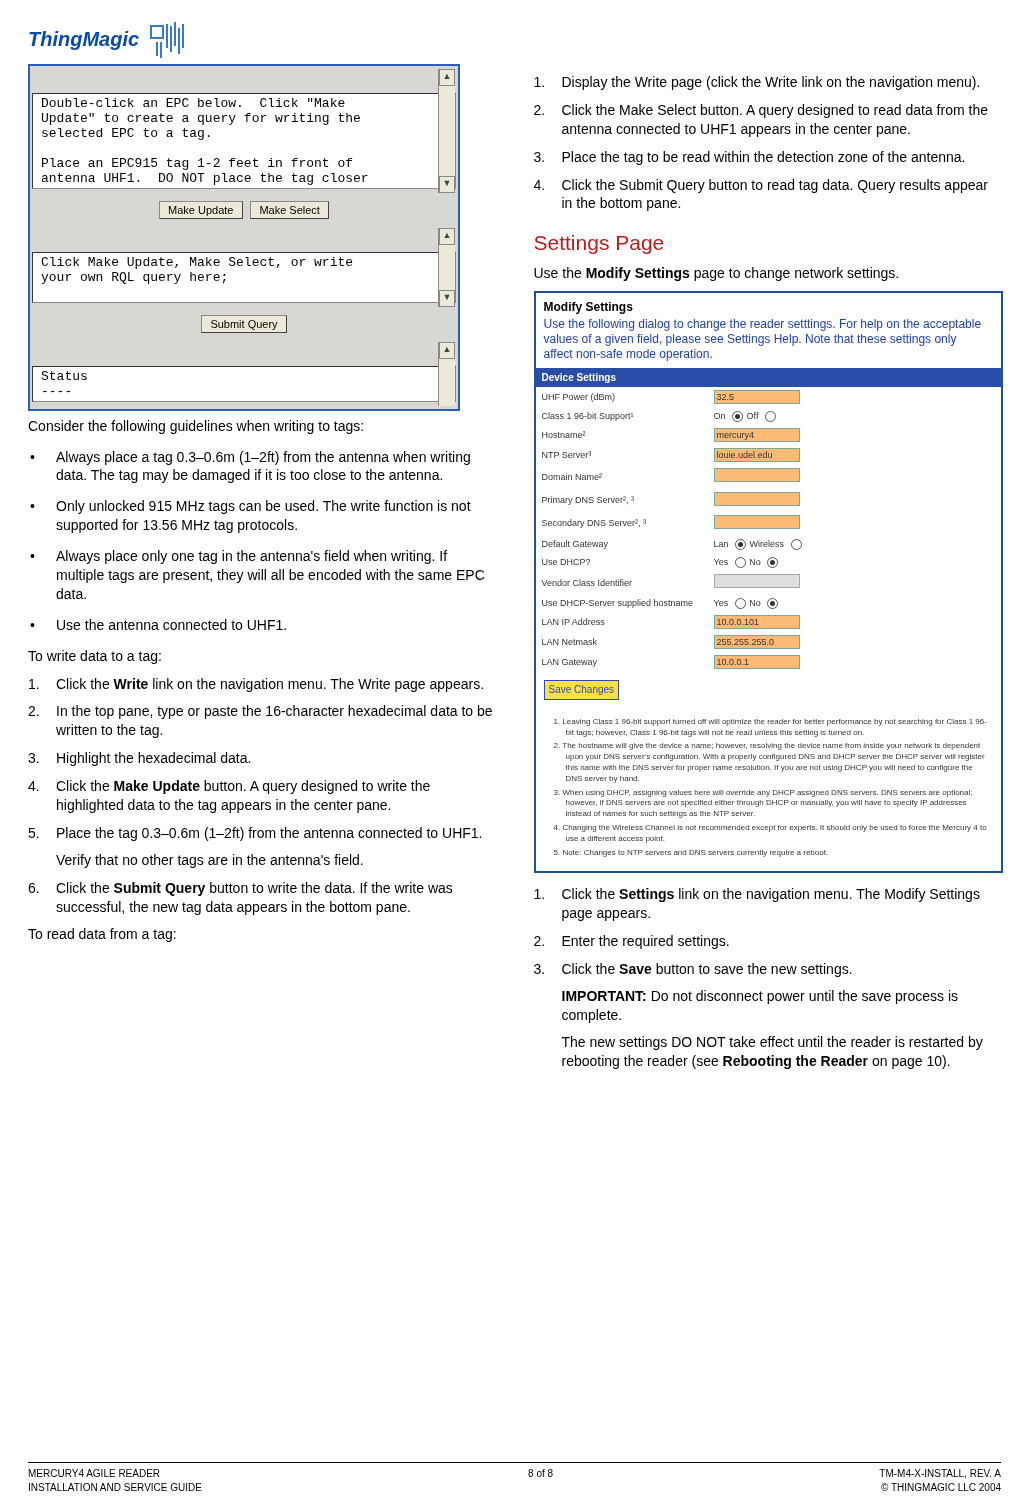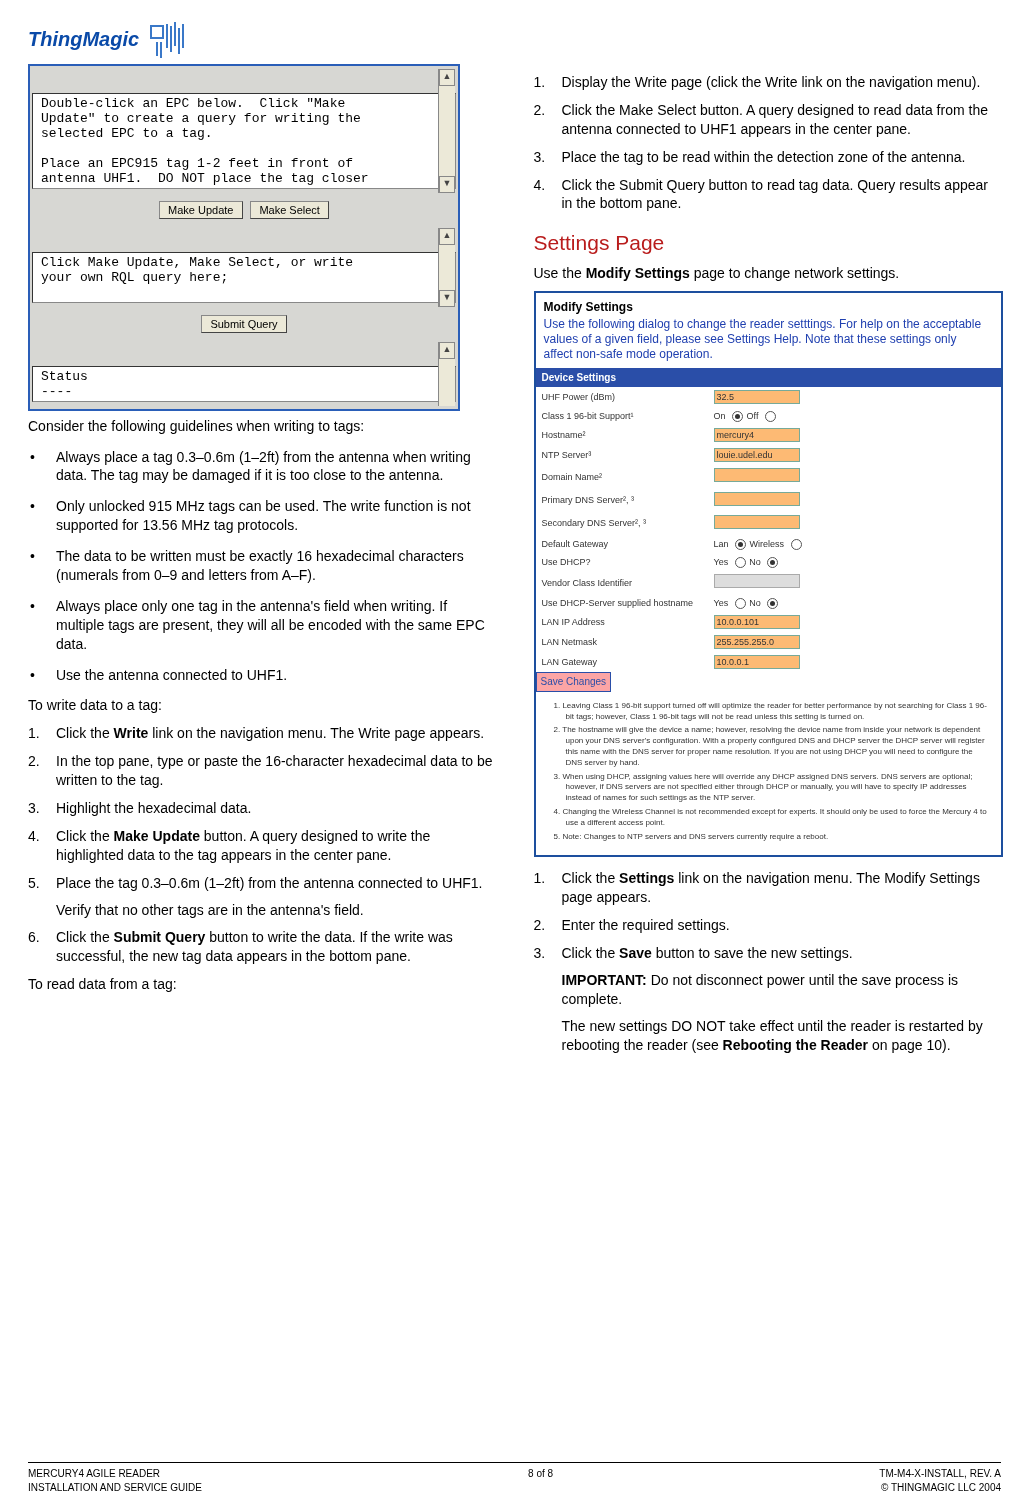--- a/index.html
+++ b/index.html
@@ -59,21 +59,21 @@
   .settings-shot { border:2px solid #1d4f9e; width:465px; font-size:10px; background:#fff; margin:8px 0 12px 0;}
   .settings-shot .title { font-weight:bold; font-family:Verdana,sans-serif; font-size:12px; color:#000; padding:6px 8px 2px 8px;}
   .settings-shot .hint { color:#2040b0; padding:0 16px 6px 8px; font-size:12px; line-height:1.25;}
   .settings-shot .bar { background:#2a4ea8; color:#fff; font-weight:bold; padding:3px 6px; font-size:10px;}
   .settings-shot table { width:100%; border-collapse:collapse; }
   .settings-shot td { padding:3px 6px; font-size:9px; color:#333; vertical-align:middle;}
   .settings-shot td:first-child { width:160px; }
   .inp { display:inline-block; background:#fdba74; border:1px solid #7a9; height:12px; min-width:80px; font-size:9px; padding:0 2px; color:#333;}
   .radio { display:inline-block; width:9px; height:9px; border:1px solid #555; border-radius:50%; vertical-align:middle; margin:0 1px 0 4px; background:#fff;}
   .radio.on::after{content:"";display:block;width:5px;height:5px;border-radius:50%;background:#333;margin:2px;}
-  .save-btn { display:inline-block; margin:0; border:1px solid #2a4ea8; color:#2a4ea8; background:#fca5a5; padding:2px 4px; font-size:10px;}
+  .save-btn { display:inline-block; margin:8px; border:1px solid #2a4ea8; color:#2a4ea8; background:#fde047; padding:2px 4px; font-size:10px;}
   .notes { padding:6px 10px 10px 18px; font-size:8px; color:#333; line-height:1.35;}
   .notes div { text-indent:-12px; padding-left:12px; margin:3px 0;}
 
   .footer {
     position:absolute; left:28px; right:28px; bottom:16px;
     border-top:1px solid #000; padding-top:4px;
     font-size:10px; display:flex; justify-content:space-between; align-items:flex-start;
   }
   .footer .c { flex:1; text-align:center; }
   .footer .r { text-align:right; }
@@ -140,21 +140,20 @@
             <div class="arrow">▲</div>
           </div>
       </div>
     </div>
 
     <p>Consider the following guidelines when writing to tags:</p>
 
     <ul class="bullets">
       <li>Always place a tag 0.3–0.6m (1–2ft) from the antenna when writing data. The tag may be damaged if it is too close to the antenna.</li>
       <li>Only unlocked 915 MHz tags can be used. The write function is not supported for 13.56 MHz tag protocols.</li>
-      <li>The data to be written must be exactly 16 hexadecimal characters (numerals from 0–9 and letters from A–F).</li>
       <li>Always place only one tag in the antenna's field when writing. If multiple tags are present, they will all be encoded with the same EPC data.</li>
       <li>Use the antenna connected to UHF1.</li>
     </ul>
 
     <p>To write data to a tag:</p>
 
     <ol class="num">
       <li><span>Click the </span><b>Write</b><span> link on the navigation menu. The Write page appears.</span></li>
       <li>In the top pane, type or paste the 16-character hexadecimal data to be written to the tag.</li>
       <li>Highlight the hexadecimal data.</li>

